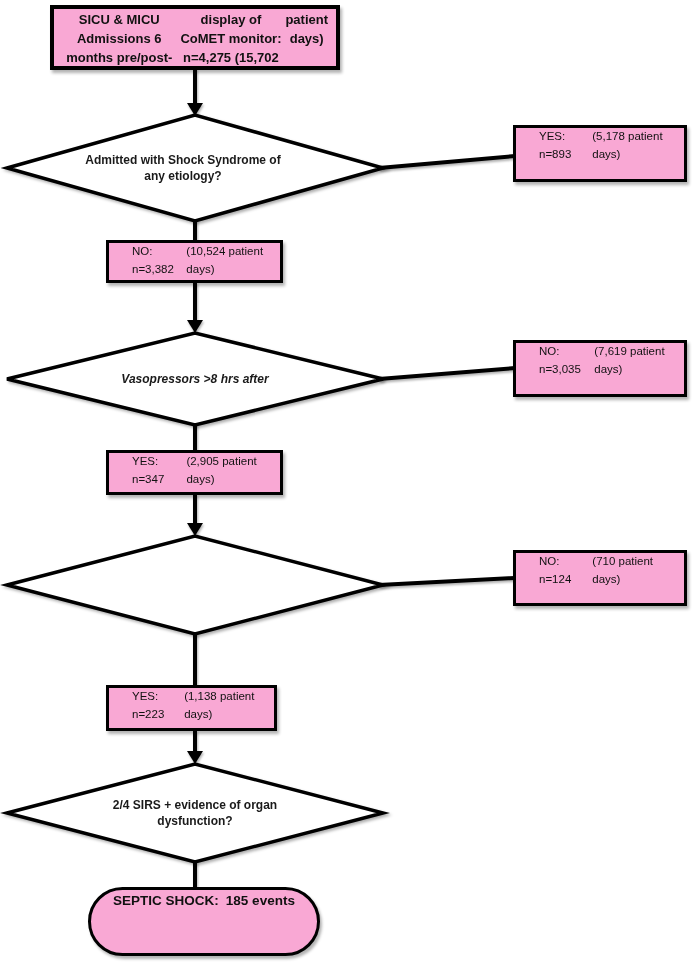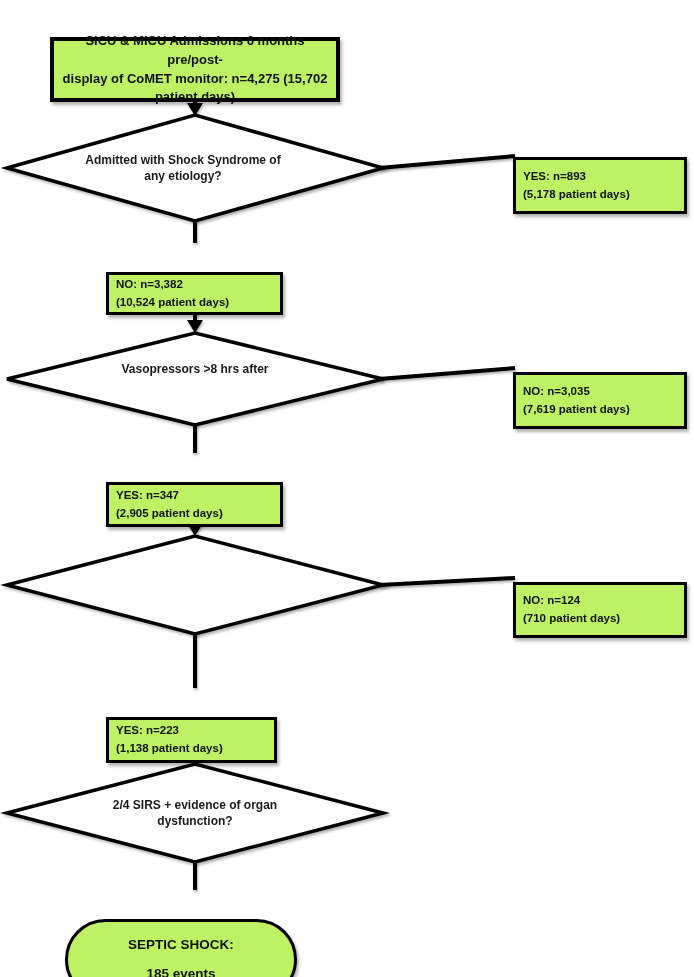--- a/index.html
+++ b/index.html
@@ -12,41 +12,39 @@
     color: #111111;
     overflow: hidden;
   }
   svg.layer { position: absolute; left: 0; top: 0; }
   .conn { stroke: #000; stroke-width: 4; filter: drop-shadow(1.5px 2px 1px rgba(0,0,0,0.30)); }
   .arrowhead { fill: #000; filter: drop-shadow(1.5px 2px 1px rgba(0,0,0,0.30)); }
   .diamond { fill: #ffffff; stroke: #000; stroke-width: 3.5; filter: drop-shadow(2px 2.5px 1.5px rgba(0,0,0,0.32)); }
   .node {
     position: absolute;
     box-sizing: border-box;
-    background: #bef264;
+    background: #f9a8d4;
     border: 3px solid #000;
     box-shadow: 2px 3px 3px rgba(0,0,0,0.30);
     display: flex;
-    flex-direction: column;
     justify-content: center;
-    margin-top: 32px;
   }
   .start {
     border-width: 4px;
     text-align: center;
     font-weight: 700;
     font-size: 13px;
     line-height: 1.45;
     padding: 2px 8px;
   }
   .flowbox, .sidebox {
-    font-weight: 700;
+    font-weight: 400;
     font-size: 11.5px;
     line-height: 1.55;
-    padding-left: 7px;
+    padding-left: 23px;
     padding-right: 4px;
   }
   .terminator {
     border-width: 3.5px;
     border-radius: 42px;
     text-align: center;
     font-weight: 700;
     font-size: 13.5px;
     line-height: 1.65;
   }
@@ -99,21 +97,21 @@
   <div class="node start" style="left:50px; top:5px; width:290px; height:65px;">
     <div>SICU &amp; MICU Admissions 6 months pre/post-</div>
     <div>display of CoMET monitor: n=4,275 (15,702</div>
     <div>patient days)</div>
   </div>
 
   <div class="dtext" style="left:33px; top:152px; width:300px;">
     <div>Admitted with Shock Syndrome of</div>
     <div>any etiology?</div>
   </div>
-  <div class="dtext" style="left:45px; top:361px; width:300px;">
+  <div class="dtext" style="left:45px; top:371px; width:300px;font-style:italic;">
     <div>Vasopressors &gt;8 hrs after</div>
   </div>
   <div class="dtext" style="left:45px; top:797px; width:300px;">
     <div>2/4 SIRS + evidence of organ</div>
     <div>dysfunction?</div>
   </div>
 
   <div class="node flowbox" style="left:106px; top:240px; width:177px; height:43px;">
     <div>NO: n=3,382</div>
     <div>(10,524 patient days)</div>
@@ -133,18 +131,18 @@
   </div>
   <div class="node sidebox" style="left:513px; top:340px; width:174px; height:57px;">
     <div>NO: n=3,035</div>
     <div>(7,619 patient days)</div>
   </div>
   <div class="node sidebox" style="left:513px; top:550px; width:174px; height:56px;">
     <div>NO: n=124</div>
     <div>(710 patient days)</div>
   </div>
 
-  <div class="node terminator" style="left:65px; top:887px; width:232px; height:81px;gap:7px;">
+  <div class="node terminator" style="left:88px; top:887px; width:232px; height:69px;gap:7px;">
     <div>SEPTIC SHOCK:</div>
     <div>185 events</div>
   </div>
 
 </div>
 
 </body></html>

